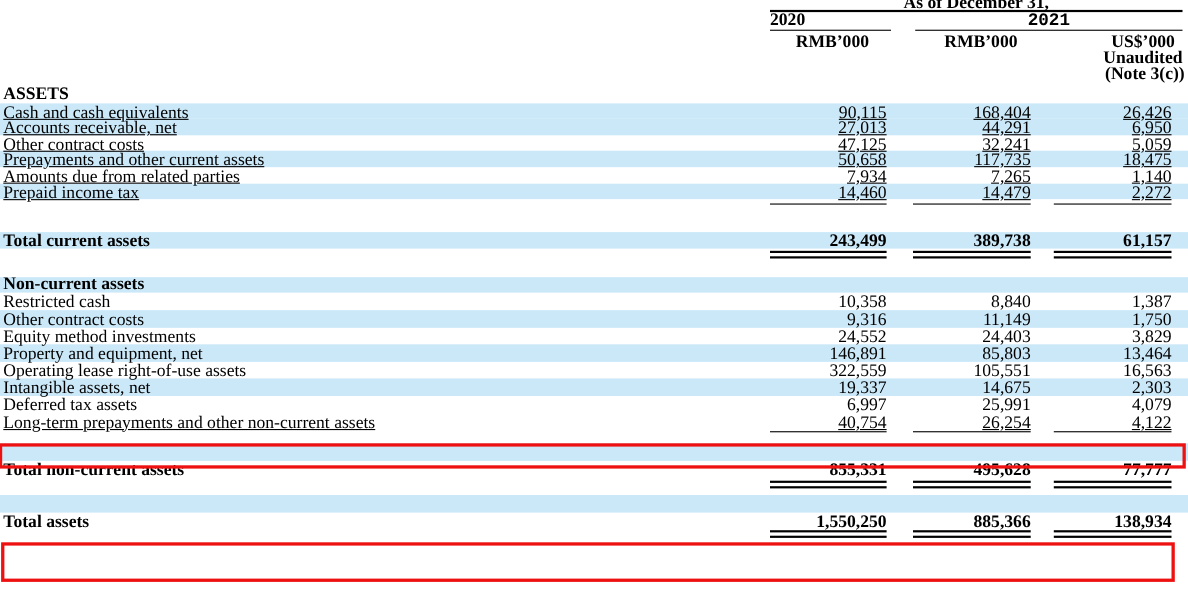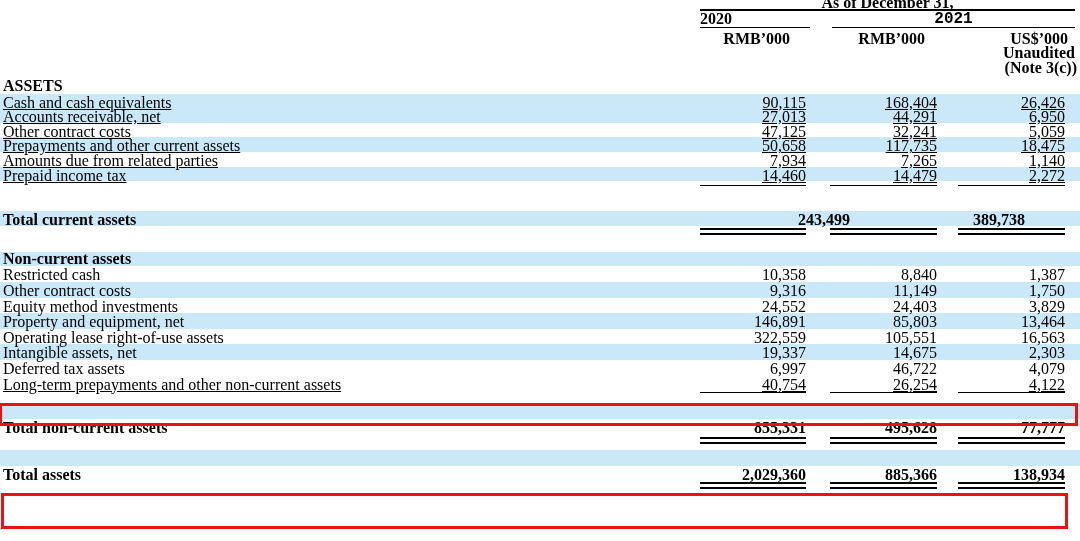--- a/index.html
+++ b/index.html
@@ -26,21 +26,21 @@
   .row{display:grid;grid-template-columns:690px 116px 131px 128px;padding-right:15px;
        box-sizing:border-box;align-items:center;white-space:nowrap;}
   .lbl{padding-left:3px;overflow:hidden;}
   .cell{display:flex;align-items:center;justify-content:flex-end;}
   .num{text-align:right;}
   .n1{width:106px;} .n2{width:107px;} .n3{width:107px;}
   .blue{background:var(--blue);}
   .bold{font-weight:bold;}
   
   .h-sec{height:14.7px;} .h-data{height:14.6px;text-decoration:underline;} .h-data2{height:15.6px;}
-  .h-sp{height:29.5px;} .h-tot{height:15px;gap:44px;} .h-ruleA{height:26px;}
+  .h-sp{height:29.5px;} .h-tot{height:15px;} .h-ruleA{height:26px;}
   .h-rule1{height:13px;} .h-blank{height:15.5px;} .h-totW{height:15.5px;}
   .h-ruleB{height:16px;} .h-ruleC{height:10px;} .h-end{height:5px;}
   
   .u1 .cell{align-self:stretch;height:100%;}
   .u1 .num{display:flex;align-items:center;justify-content:flex-end;height:100%;
            border-bottom:1.6px solid var(--ink);box-sizing:border-box;}
   
   .rr .cell,.rs .cell{align-self:stretch;height:100%;align-items:flex-start;}
   .dbl{height:7px;border-top:2.3px solid var(--ink);border-bottom:2.3px solid var(--ink);box-sizing:border-box;}
   .ra .dbl{margin-top:2px;} .rb .dbl{margin-top:3px;} .rc .dbl{margin-top:1px;}
@@ -253,21 +253,21 @@
         <div class="cell c3">
           <div class="num n3">2,303</div>
         </div>
       </div>
       <div class="row h-data2">
         <div class="lbl">Deferred tax assets</div>
         <div class="cell c1">
           <div class="num n1">6,997</div>
         </div>
         <div class="cell c2">
-          <div class="num n2">46,722</div>
+          <div class="num n2">25,991</div>
         </div>
         <div class="cell c3">
           <div class="num n3">4,079</div>
         </div>
       </div>
       <div class="row h-data">
         <div class="lbl">Long-term prepayments and other non-current assets</div>
         <div class="cell c1">
           <div class="num n1">40,754</div>
         </div>
@@ -322,21 +322,21 @@
       </div>
       <div class="row h-blank blue">
         <div class="lbl"></div>
         <div class="cell c1"></div>
         <div class="cell c2"></div>
         <div class="cell c3"></div>
       </div>
       <div class="row h-totW bold">
         <div class="lbl">Total assets</div>
         <div class="cell c1">
-          <div class="num n1">2,029,360</div>
+          <div class="num n1">1,550,250</div>
         </div>
         <div class="cell c2">
           <div class="num n2">885,366</div>
         </div>
         <div class="cell c3">
           <div class="num n3">138,934</div>
         </div>
       </div>
       <div class="row h-ruleC rr rc">
         <div class="lbl"></div>

